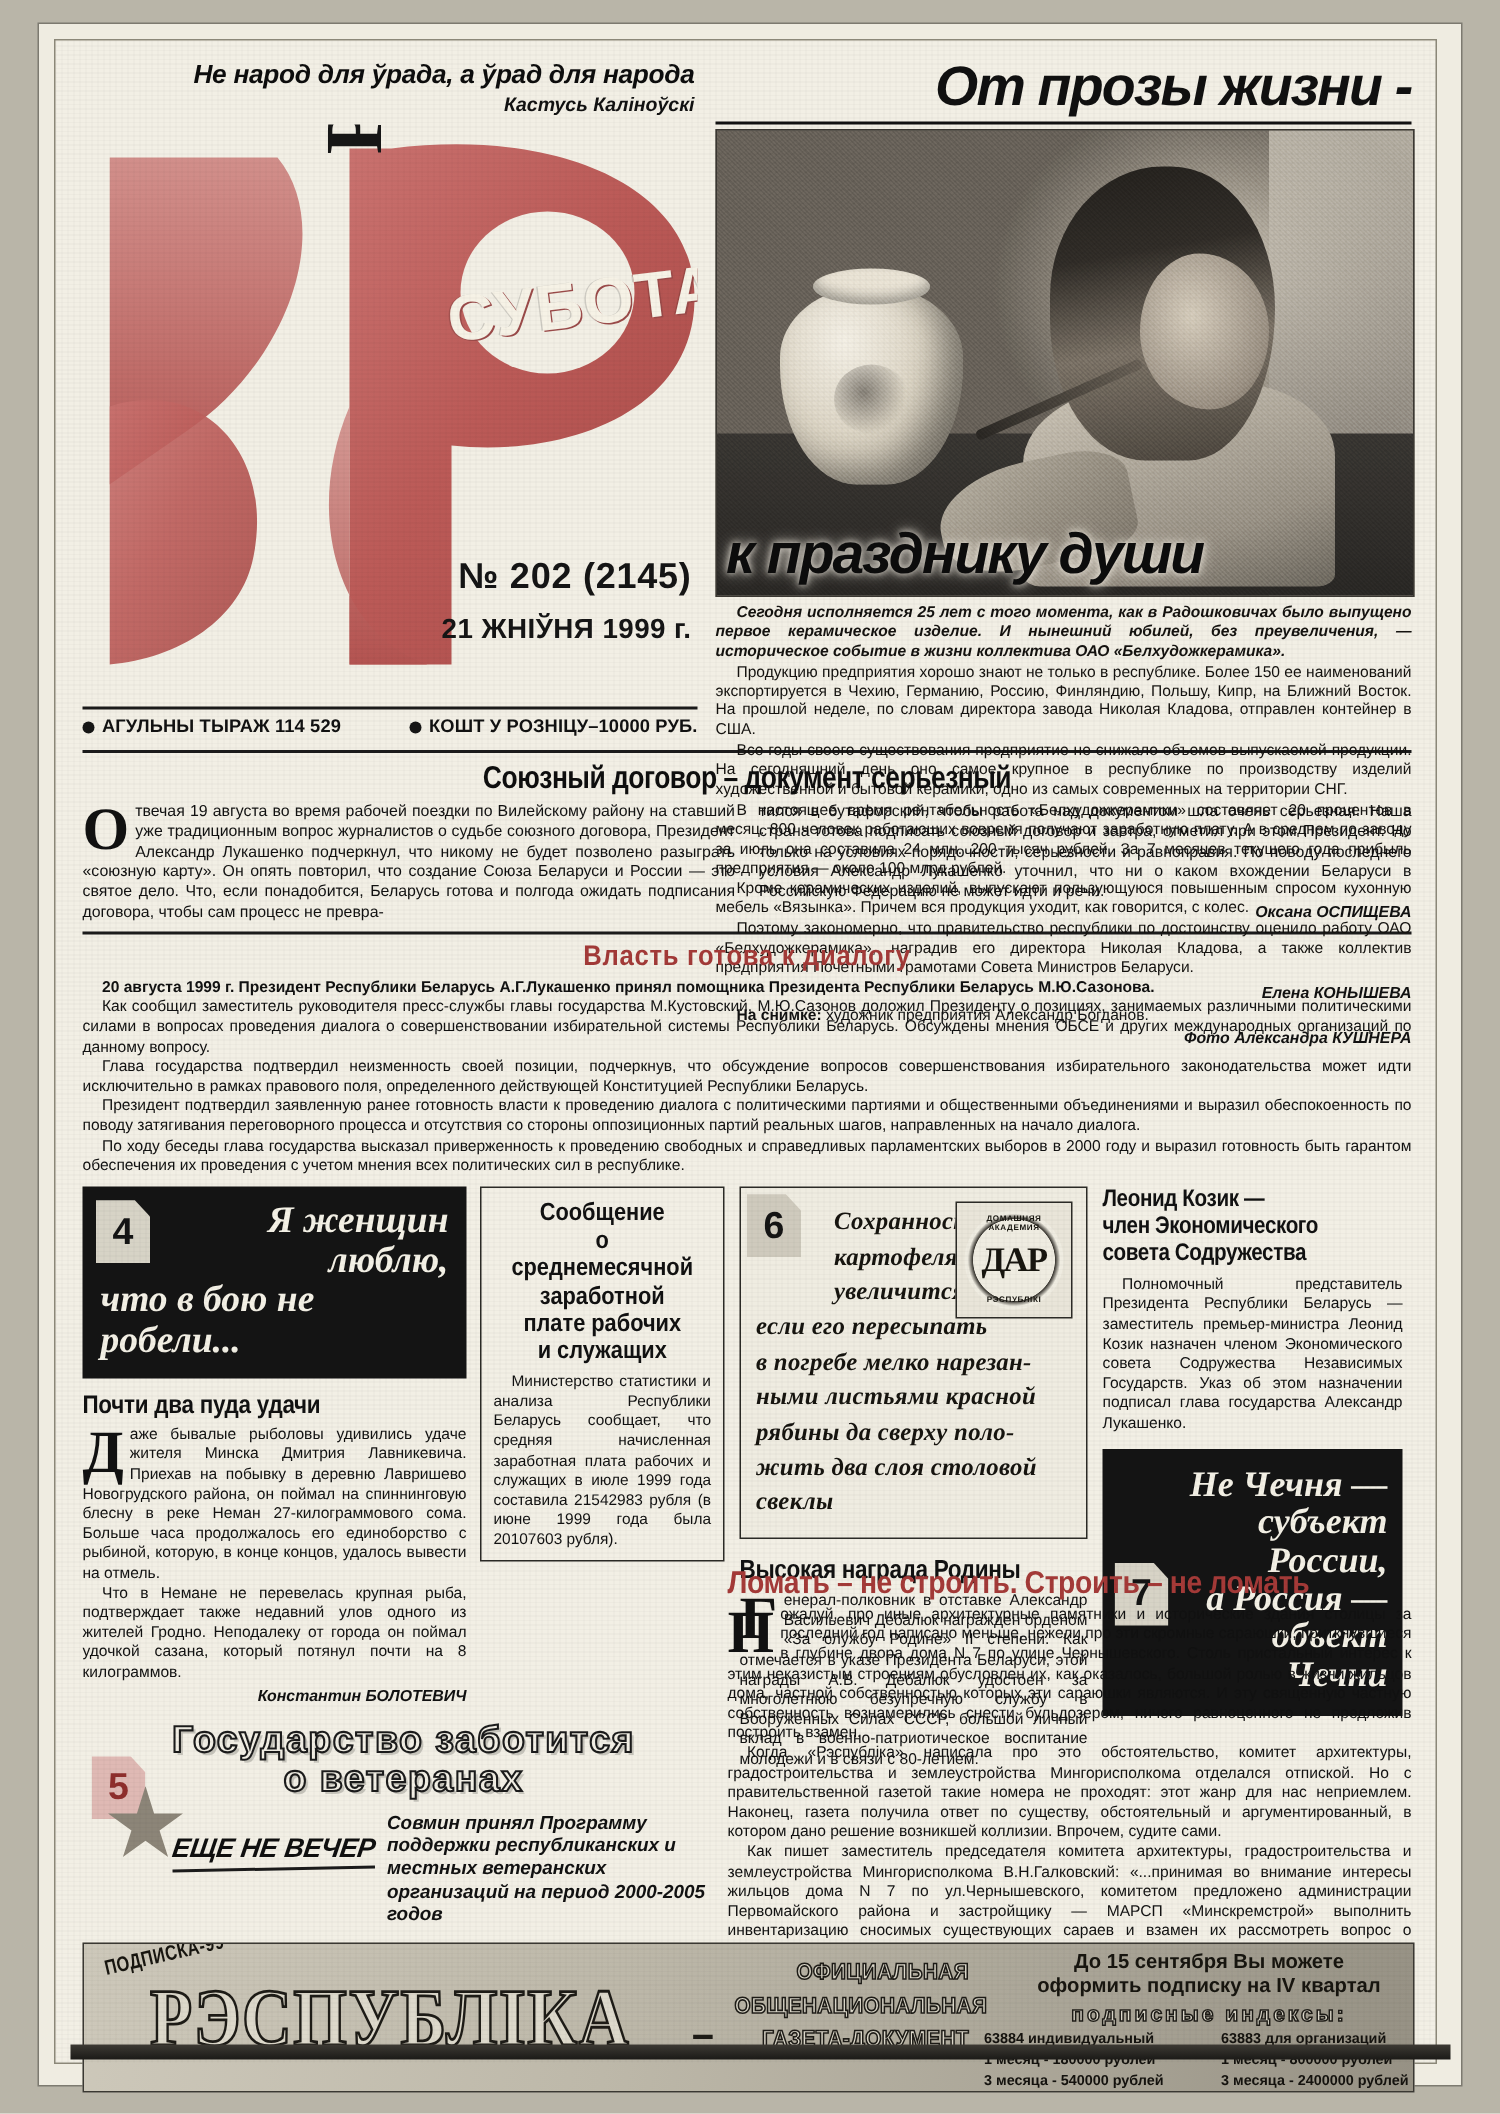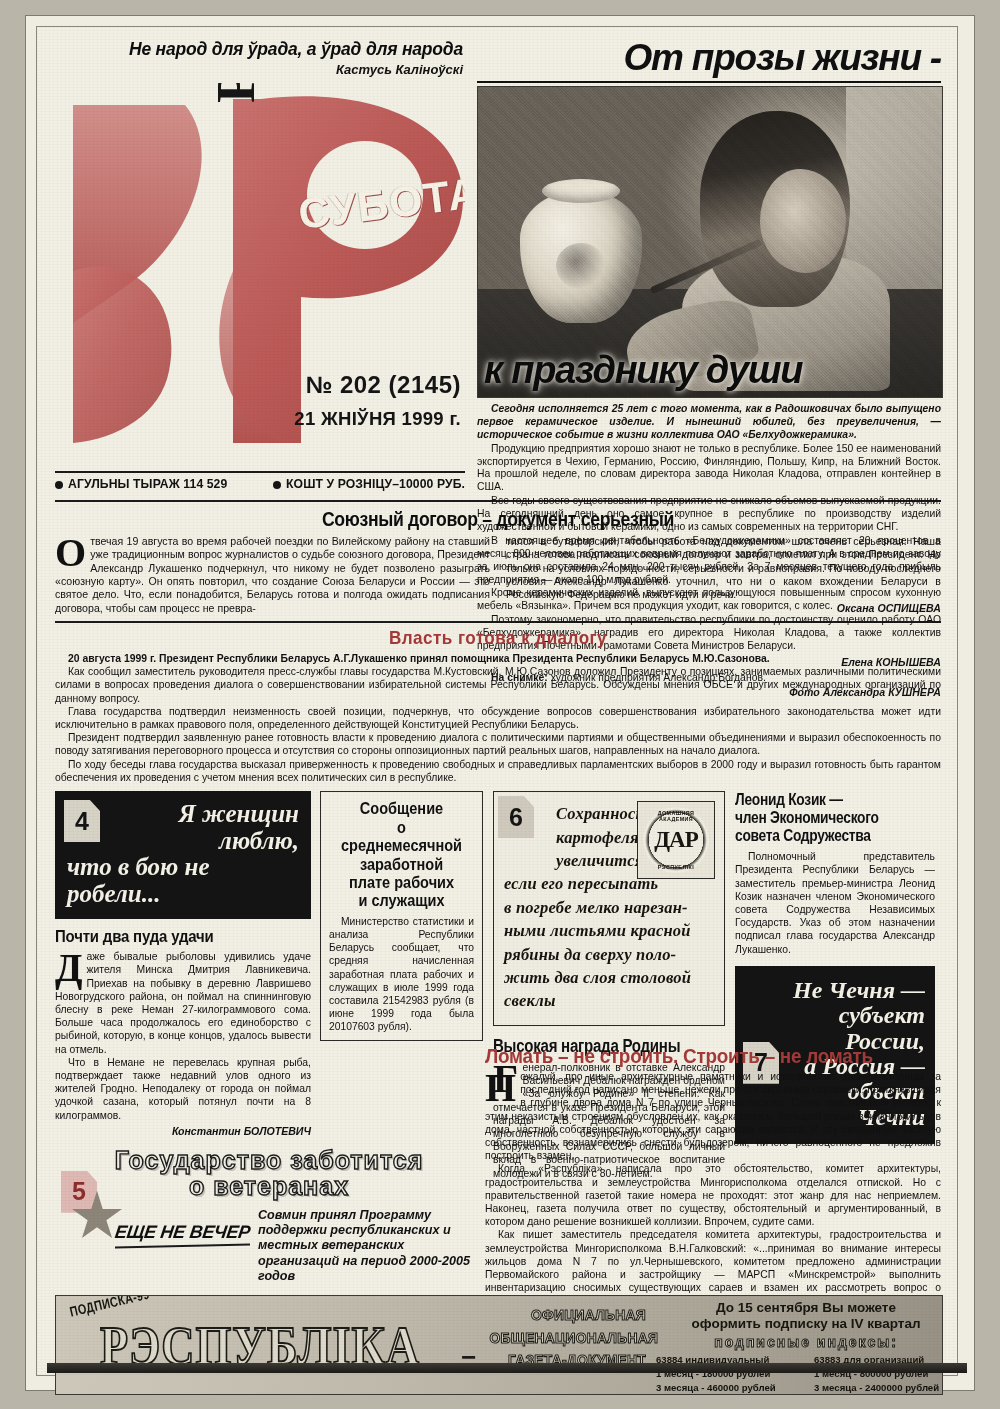--- a/index.html
+++ b/index.html
@@ -573,21 +573,21 @@
     </div>
 
     <div class="promo-r">
       <div class="line1">До 15 сентября Вы можете</div>
       <div class="line2">оформить подписку на  IV квартал</div>
       <div class="indices">подписные индексы:</div>
       <div class="promo-table">
         <div>
           <div>63884 индивидуальный</div>
           <div>1 месяц   - 180000 рублей</div>
-          <div>3 месяца - 460000 рублей</div>
+          <div>3 месяца - 540000 рублей</div>
         </div>
         <div>
           <div>63883 для организаций</div>
           <div>1 месяц  - 800000 рублей</div>
           <div>3 месяца - 2400000 рублей</div>
         </div>
       </div>
     </div>
   </div>
 

